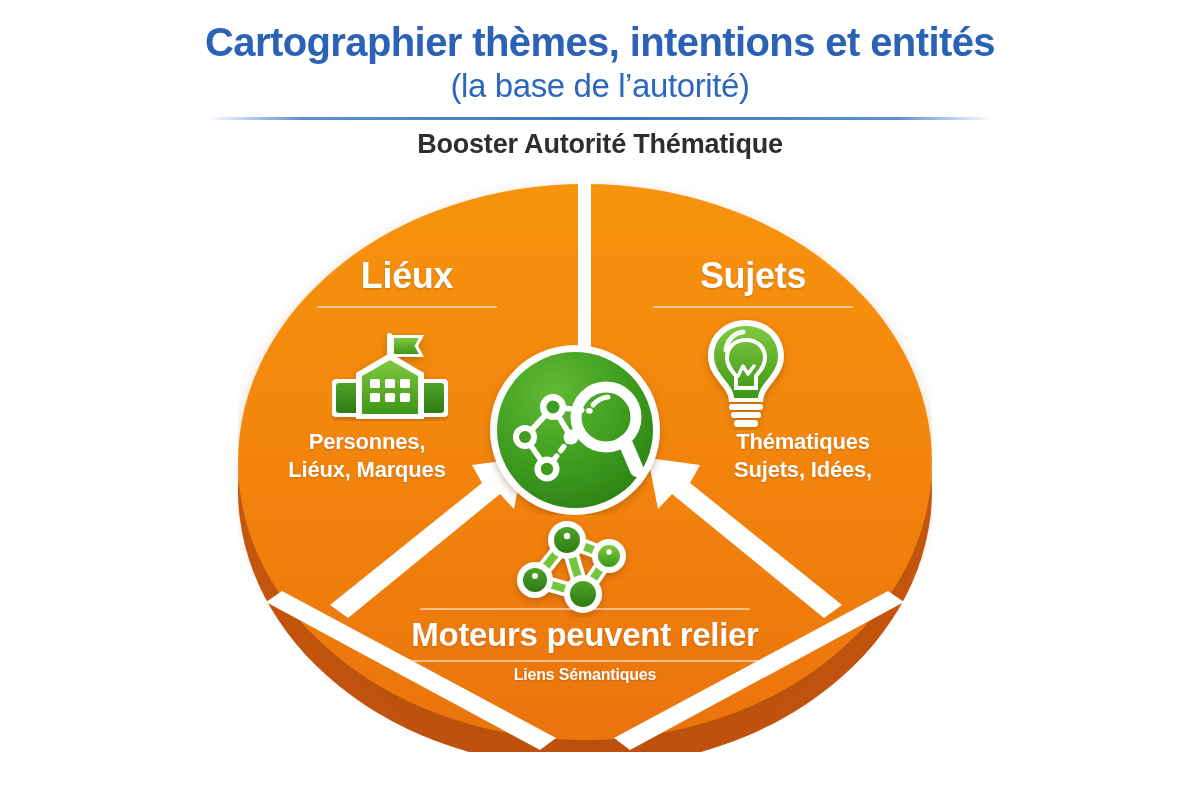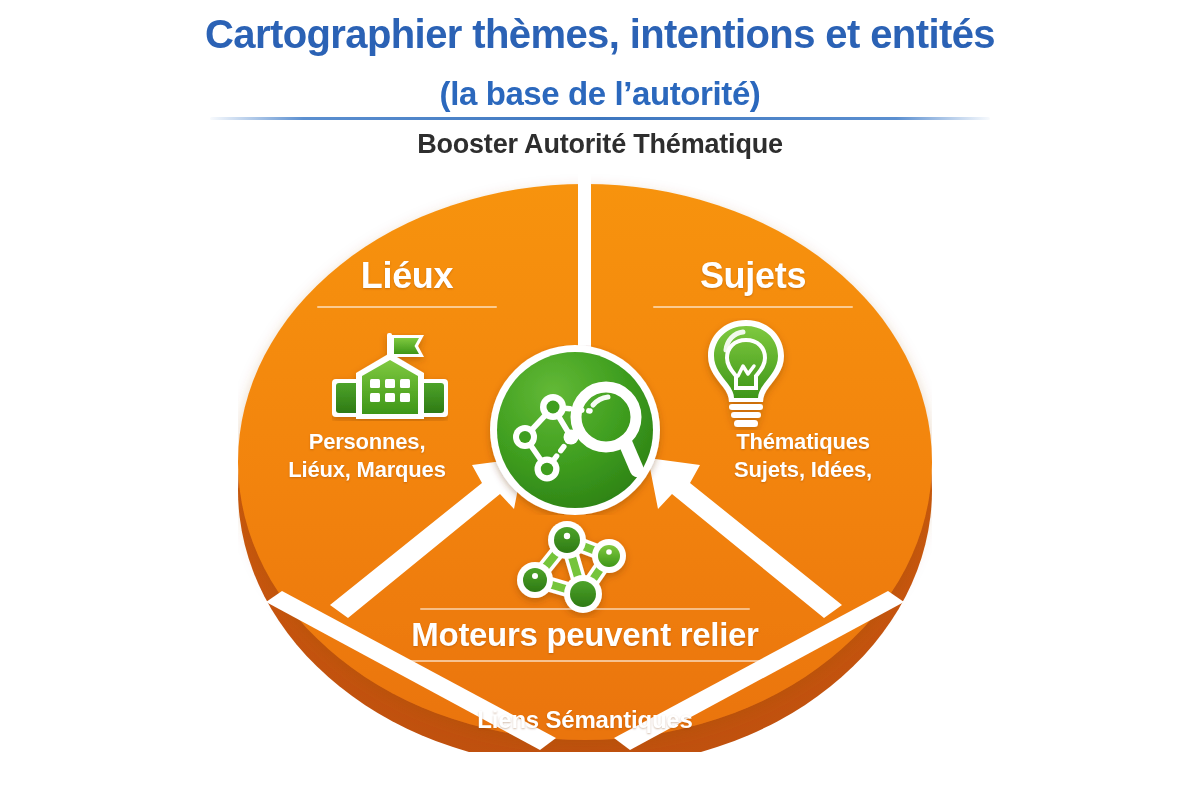--- a/index.html
+++ b/index.html
@@ -20,32 +20,32 @@
   
   .header {
     position: absolute;
     top: 0;
     left: 0;
     width: 1200px;
     text-align: center;
   }
   .title-line1 {
     margin: 0;
-    padding-top: 12px;
+    padding-top: 20px;
     font-size: 40px;
     font-weight: bold;
     color: #2b62b5;
     letter-spacing: -0.6px;
     line-height: 1.1;
   }
   .title-line2 {
-    margin: 16px;
+    margin: 0;
     padding-top: 4px;
     font-size: 33px;
-    font-weight: bold;
+    font-weight: normal;
     color: #2b68bd;
     letter-spacing: -0.4px;
     line-height: 1.1;
   }
   .title-rule {
     position: absolute;
     top: 117px;
     left: 210px;
     width: 780px;
     height: 3px;
@@ -120,21 +120,21 @@
   #seg-bottom-heading .seg-heading { font-size: 33px; margin-top: 8px; }
   #seg-bottom-heading .seg-rule-top {
     height: 2px;
     background: rgba(255,255,255,0.5);
     width: 330px;
     margin: 0 auto 8px auto;
     border-radius: 1px;
   }
   #seg-bottom-heading .seg-rule { width: 400px; margin-top: 9px; }
   #seg-bottom-sub     { left: 375px; top: 665px; width: 420px; }
-  #seg-bottom-sub .seg-sub { font-size: 24px; margin-top: 40px; }
+  #seg-bottom-sub .seg-sub { font-size: 16px; }
 
   
   .icon-box { position: absolute; }
   #icon-entity   { left: 332px; top: 333px; width: 116px; height: 88px; }
   #icon-concept  { left: 700px; top: 318px; width: 92px;  height: 112px; }
   #icon-links    { left: 505px; top: 518px; width: 130px; height: 100px; }
   #icon-hub      { left: 475px; top: 345px; width: 200px; height: 170px; }
 </style>
 </head>
 <body>

